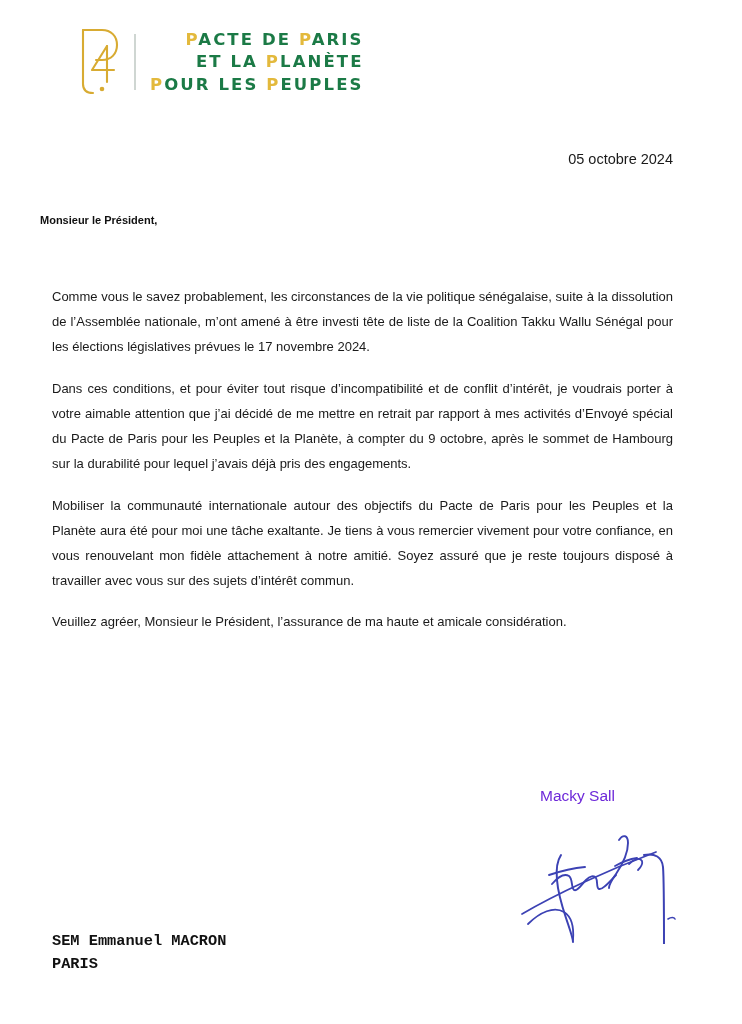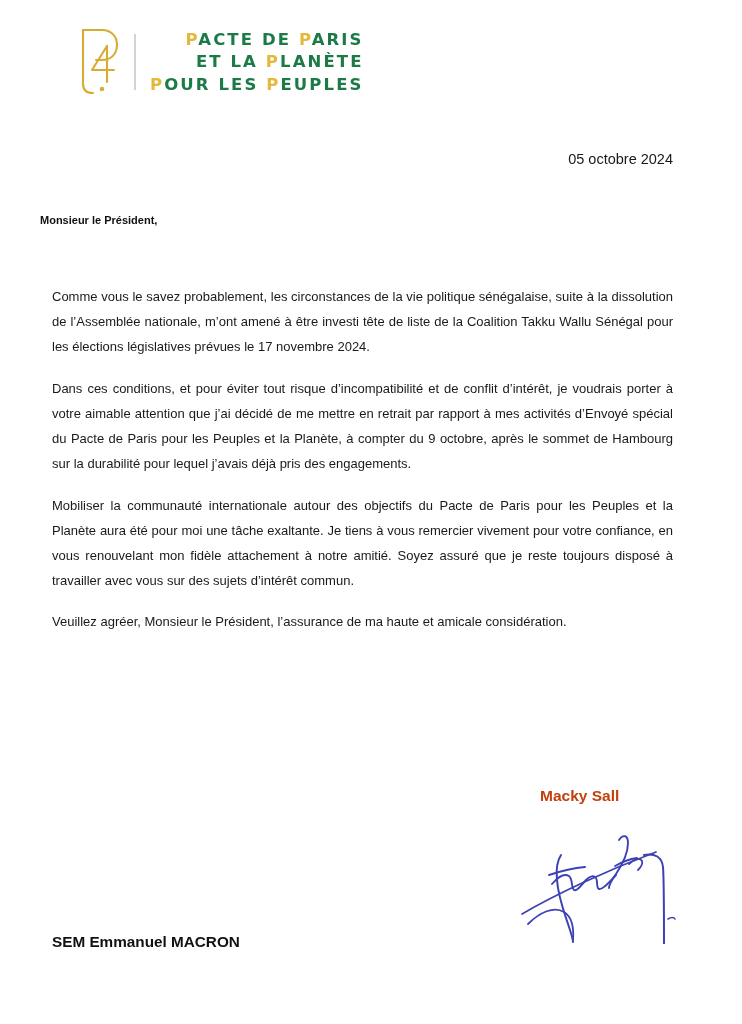--- a/index.html
+++ b/index.html
@@ -96,40 +96,41 @@
     margin: 0 0 17px 0;
   }
   .para:last-child { margin-bottom: 12px; }
 
   
   .sign-name {
     position: absolute;
     left: 540px;
     top: 787px;
     font-size: 15.5px;
-    font-weight: bold;
-    color: #c2410c;
+    font-weight: normal;
+    color: #6d28d9;
   }
   .signature-img {
     position: absolute;
     left: 516px;
     top: 818px;
     width: 180px;
     height: 126px;
   }
 
   
   .recipient {
     position: absolute;
     left: 52px;
     top: 930px;
     font-size: 15.3px;
     font-weight: bold;
     line-height: 1.52;
     color: #111111;
+    font-family: Liberation Mono, monospace;
   }
   .recipient div { white-space: nowrap; }
 </style>
 </head>
 <body>
 
 <div class="page">
 
   <div class="letterhead">
 
@@ -176,15 +177,16 @@
       <path d="M99 48 C106 44 114 41 121 40" stroke-width="1.8"></path>
       <path d="M113 46 C118 41 124 39 126 43 C127 46 124 50 122 52" stroke-width="1.8"></path>
       <path d="M12 106 C24 94 38 88 48 94 C56 99 58 110 57 122" stroke-width="1.8"></path>
       <path d="M128 37 C139 35 146 39 147 49 C148 62 148 92 148 126" stroke-width="2"></path>
       <path d="M152 101 C155 99 158 99 159 101" stroke-width="1.6"></path>
     </g>
   </svg>
 
   <div class="recipient">
     <div>SEM Emmanuel MACRON</div>
+    <div>PARIS</div>
   </div>
 
 </div>
 
 </body></html>

